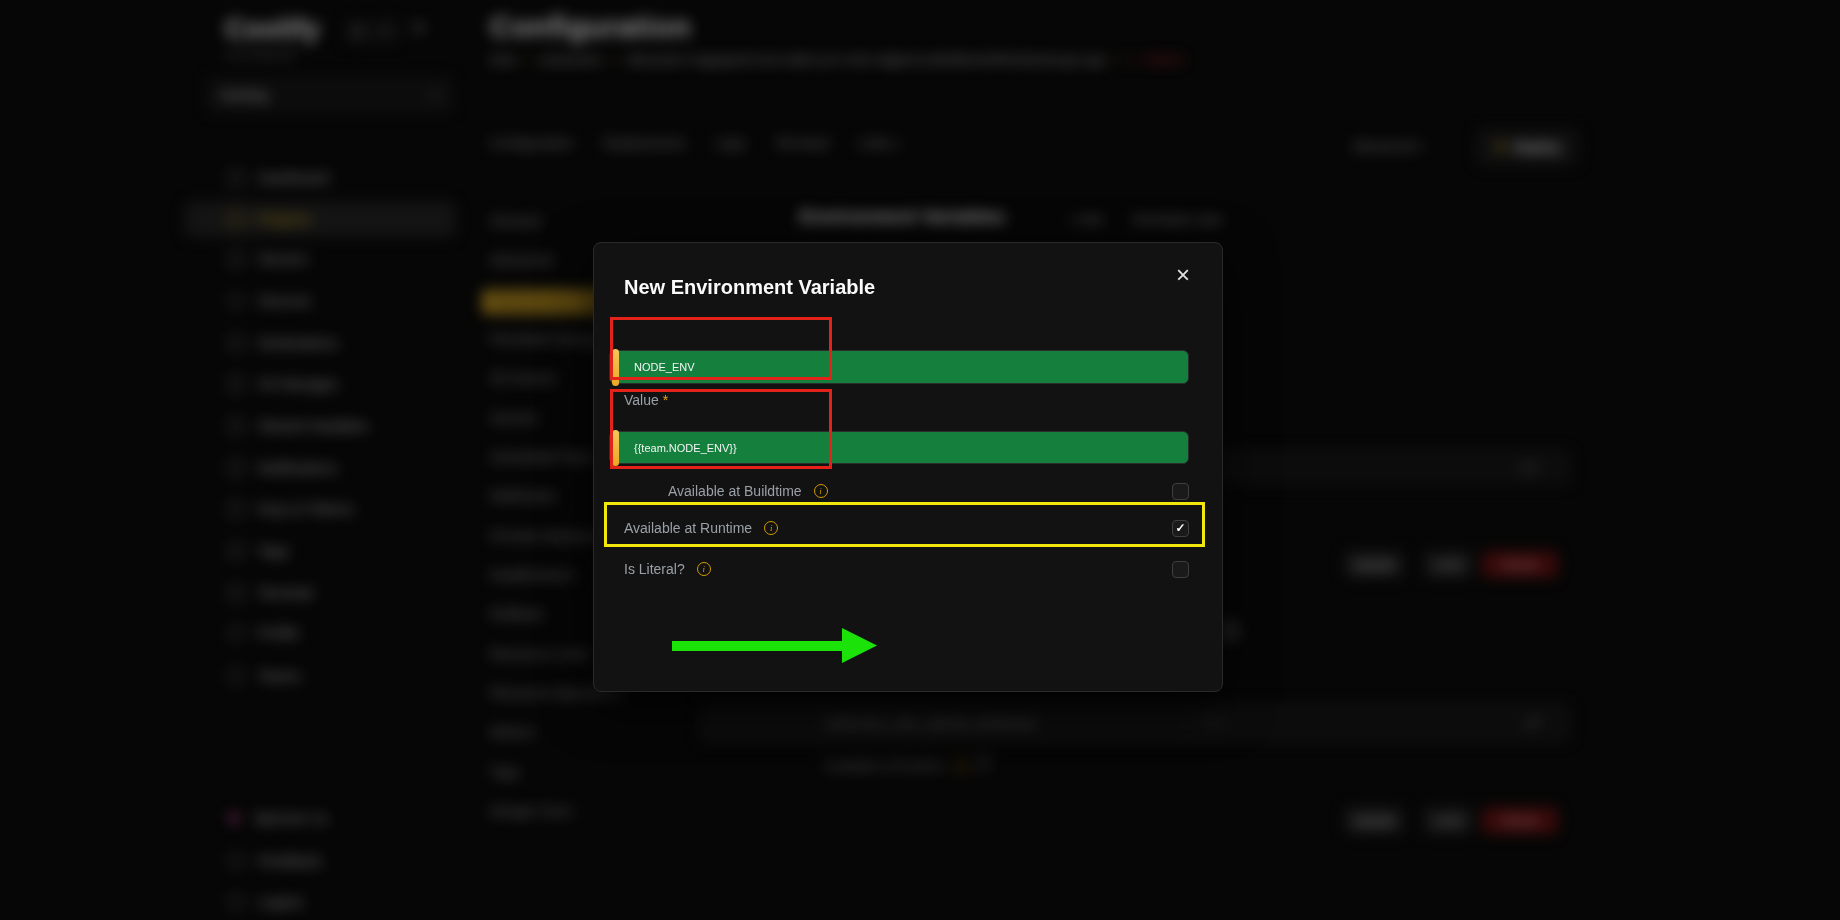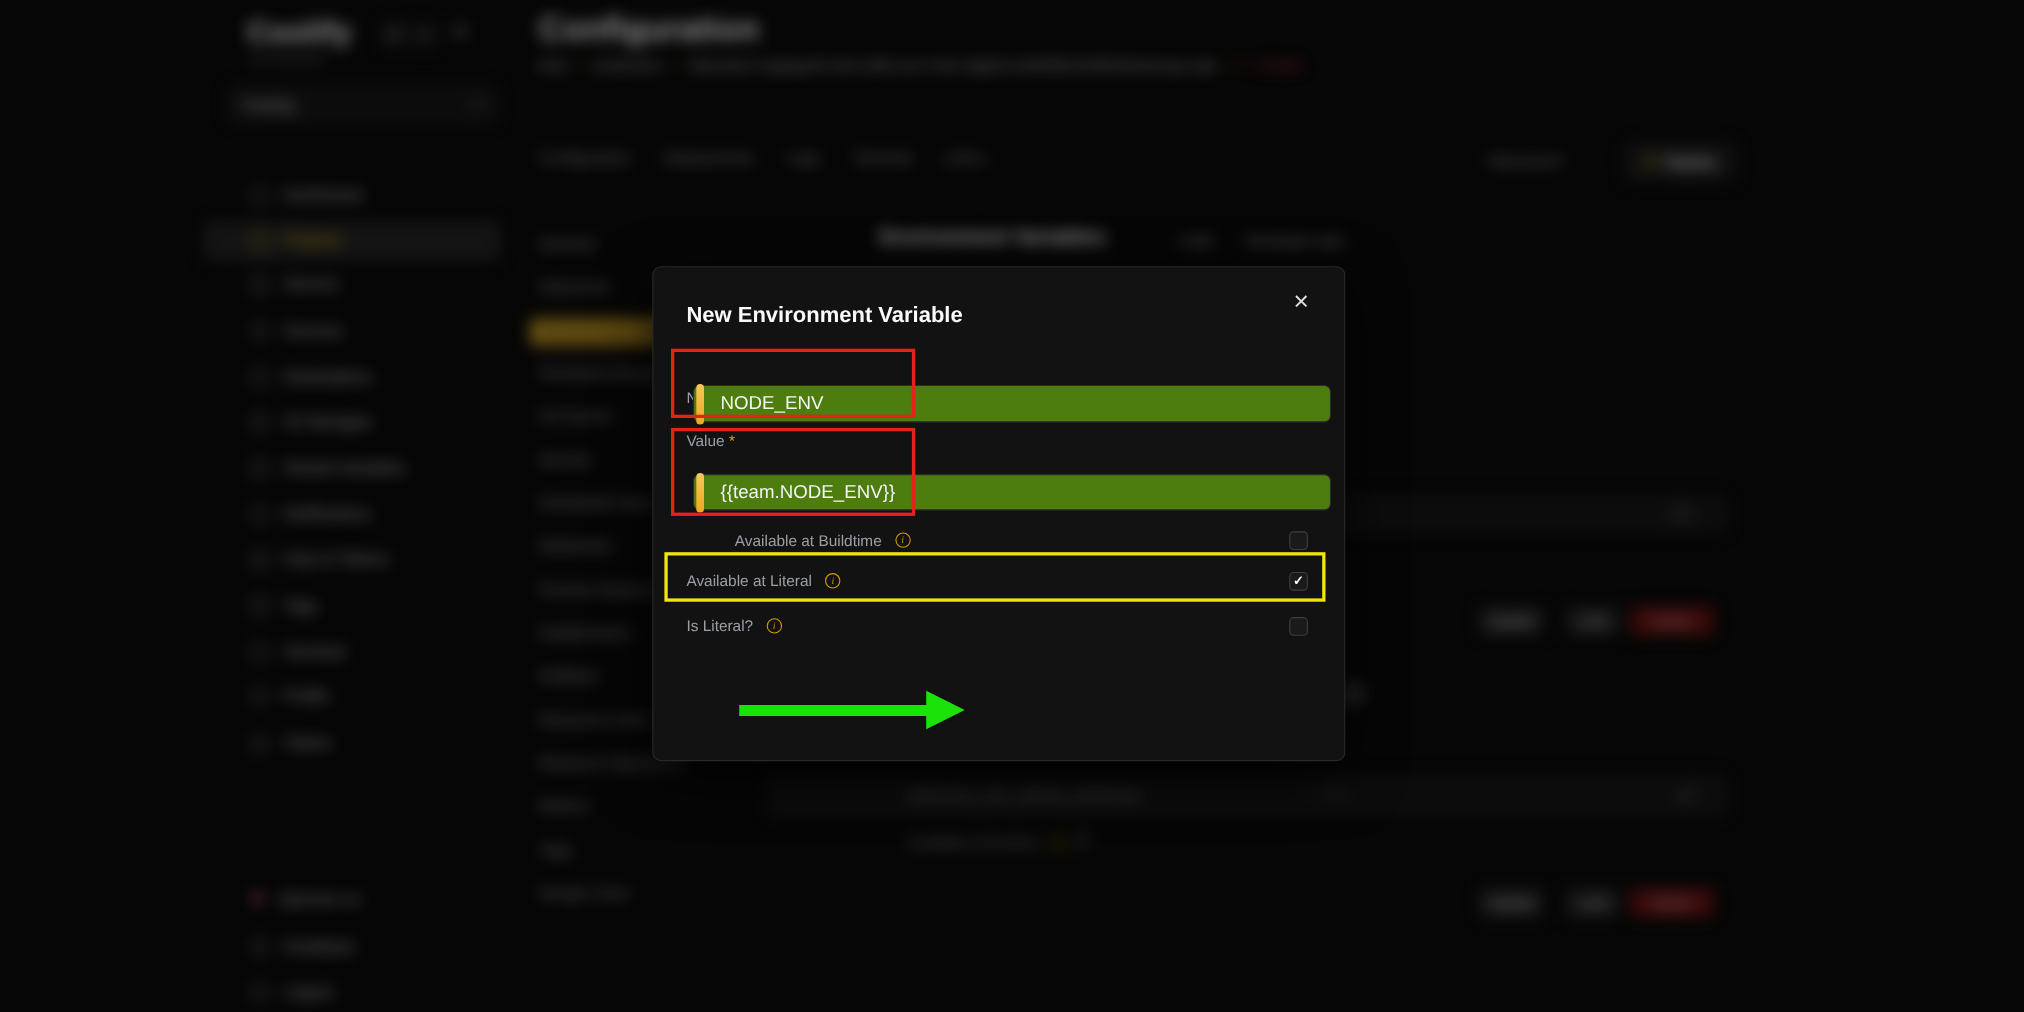--- a/index.html
+++ b/index.html
@@ -56,21 +56,21 @@
   .icon-lock:before{content:"";position:absolute;left:1px;top:-6px;width:5px;height:5px;border:1.5px solid #8a8a8a;border-bottom:none;border-radius:4px 4px 0 0;}
   .info{display:inline-flex;align-items:center;justify-content:center;width:14px;height:14px;border:1.5px solid #d39b00;border-radius:50%;color:#d39b00;font-size:9px;font-family:"Liberation Serif",serif;font-style:italic;flex:none;}
 
   
   .backdrop{position:absolute;inset:0;background:rgba(0,0,0,.42);}
   .modal{position:absolute;left:593px;top:242px;width:630px;height:450px;background:#121212;border:1px solid #2a2a2a;border-radius:8px;box-shadow:0 14px 50px rgba(0,0,0,.75);}
   .m-title{position:absolute;left:30px;top:16px;font-size:20px;font-weight:bold;color:#fafafa;}
   .m-close{position:absolute;right:32px;top:20px;color:#e0e0e0;font-size:24px;line-height:1;}
   .f-label{position:absolute;left:30px;font-size:14px;color:#9aa0a6;}
   .f-label .req{color:#e5a50a;margin-left:4px;}
-  .f-input{position:absolute;left:36px;width:580px;height:34px;background:#4d7c0f;border:1px solid #2d2d2d;border-radius:6px;display:flex;align-items:center;padding-left:24px;color:#f5f5f5;font-size:17px;}
+  .f-input{position:absolute;left:15px;width:580px;height:34px;background:#15803d;border:1px solid #2d2d2d;border-radius:6px;display:flex;align-items:center;padding-left:24px;color:#f5f5f5;font-size:11px;}
   .pill{position:absolute;left:2px;top:-2px;width:7px;height:37px;border-radius:4px;background:linear-gradient(#f6c75c,#eda921);}
   .opt-row{position:absolute;left:30px;right:33px;height:20px;display:flex;align-items:center;justify-content:space-between;}
   .opt-left{display:flex;align-items:center;gap:12px;font-size:14px;color:#9aa0a6;}
   .cbox{width:17px;height:17px;border:1.5px solid #3f3f3f;border-radius:4px;background:#1a1a1a;display:flex;align-items:center;justify-content:center;color:#fff;font-size:12px;font-weight:bold;}
   .m-save{position:absolute;left:25px;top:388px;width:580px;height:36px;border:1px solid #3a3a3a;border-radius:6px;background:#161616;color:#f0f0f0;font-size:14.5px;display:flex;align-items:center;justify-content:center;}
 
   
   .anno{position:absolute;border-style:solid;pointer-events:none;}
   .anno.red{border-width:3px;border-color:var(--annotation-red);}
   .anno.yellow{border-width:3px;border-color:var(--annotation-yellow);}
@@ -264,21 +264,21 @@
 
     <div class="opt-row" style="top:238px;margin-left:44px;">
       <span class="opt-left">
         <span>Available at Buildtime</span>
         <span class="info">i</span>
       </span>
       <span class="cbox"></span>
     </div>
     <div class="opt-row" style="top:275px;">
       <span class="opt-left">
-        <span>Available at Literal</span>
+        <span>Available at Runtime</span>
         <span class="info">i</span>
       </span>
       <span class="cbox">
           <span>✓</span>
         </span>
     </div>
     <div class="opt-row" style="top:316px;">
       <span class="opt-left">
         <span>Is Literal?</span>
         <span class="info">i</span>

